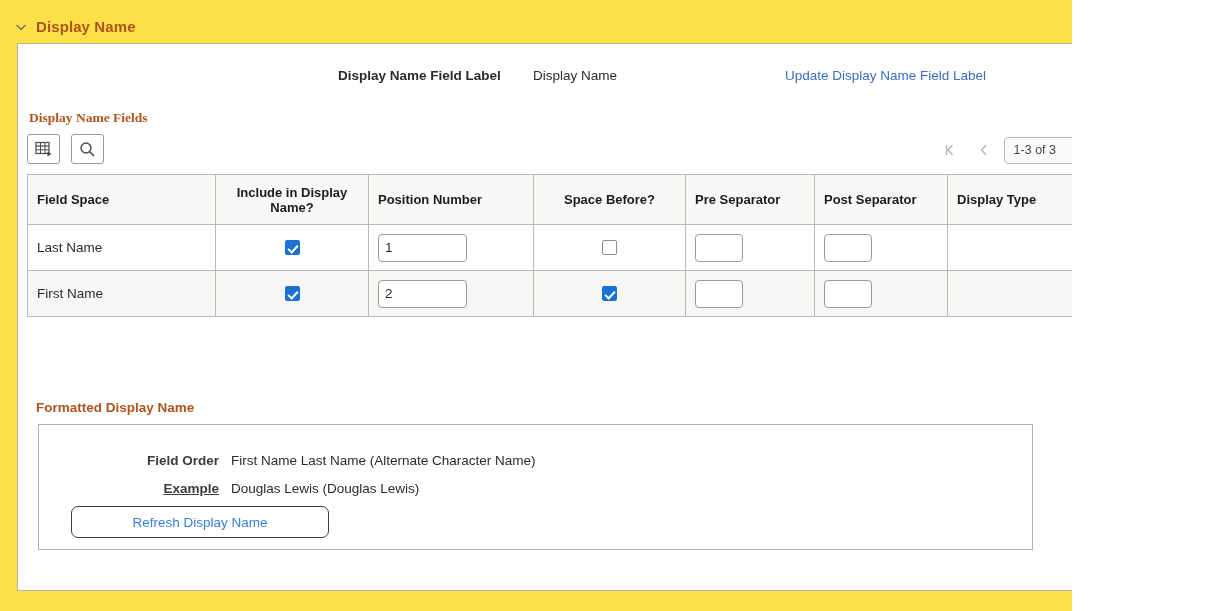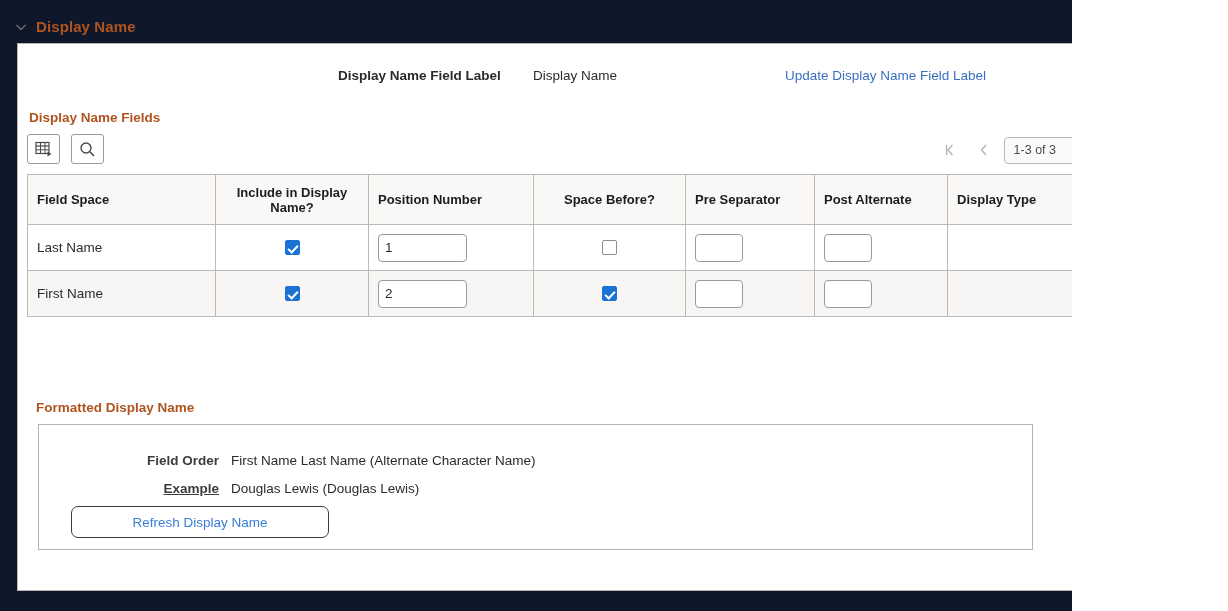--- a/index.html
+++ b/index.html
@@ -6,21 +6,21 @@
     margin: 0;
     padding: 0;
     background: #ffffff;
     font-family: "Liberation Sans", sans-serif;
     color: #2b2b2b;
   }
   .page {
     position: relative;
     width: 1072px;
     height: 611px;
-    background: #0f172a;
+    background: #fde047;
     overflow: hidden;
   }
 
   
   .section-header {
     position: absolute;
     left: 14px;
     top: 18px;
     display: flex;
     align-items: center;
@@ -92,21 +92,21 @@
   }
 
   
   .sub-title {
     position: absolute;
     font-size: 13.5px;
     font-weight: bold;
     color: #b0541f;
     white-space: nowrap;
   }
-  .sub-title.fields { left: 11px; top: 66px; }
+  .sub-title.fields { left: 11px; top: 66px; font-family: Liberation Serif, serif; }
   .sub-title.formatted { left: 18px; top: 356px; }
 
   
   .grid-toolbar {
     position: absolute;
     left: 9px;
     top: 90px;
     width: 1136px;
     height: 40px;
   }
@@ -402,21 +402,21 @@
           <col style="width:133px">
           <col style="width:228px">
         </colgroup>
         <thead>
           <tr>
             <th class="c-left">Field Space</th>
             <th class="c-center">Include in Display Name?</th>
             <th class="c-left">Position Number</th>
             <th class="c-center">Space Before?</th>
             <th class="c-left">Pre Separator</th>
-            <th class="c-left">Post Alternate</th>
+            <th class="c-left">Post Separator</th>
             <th class="c-left">Display Type</th>
           </tr>
         </thead>
         <tbody>
           <tr>
             <td>Last Name</td>
             <td class="center">
               <span class="cb on"></span>
             </td>
             <td>

